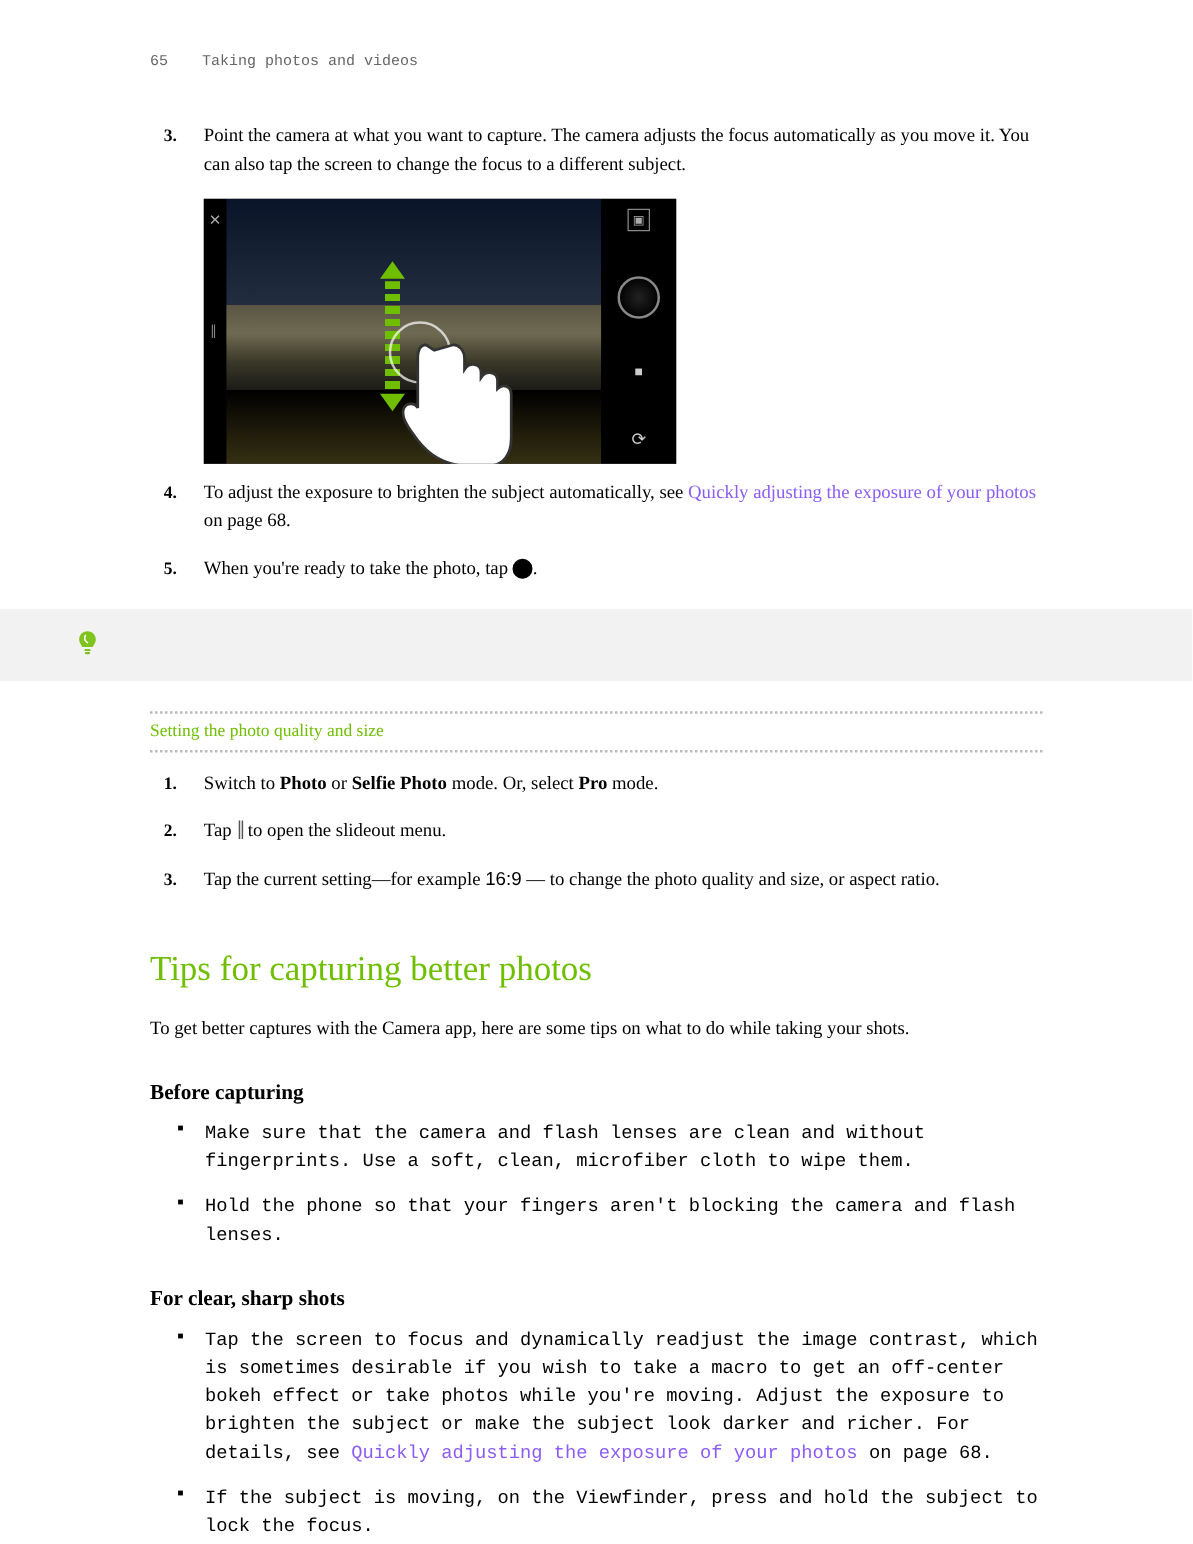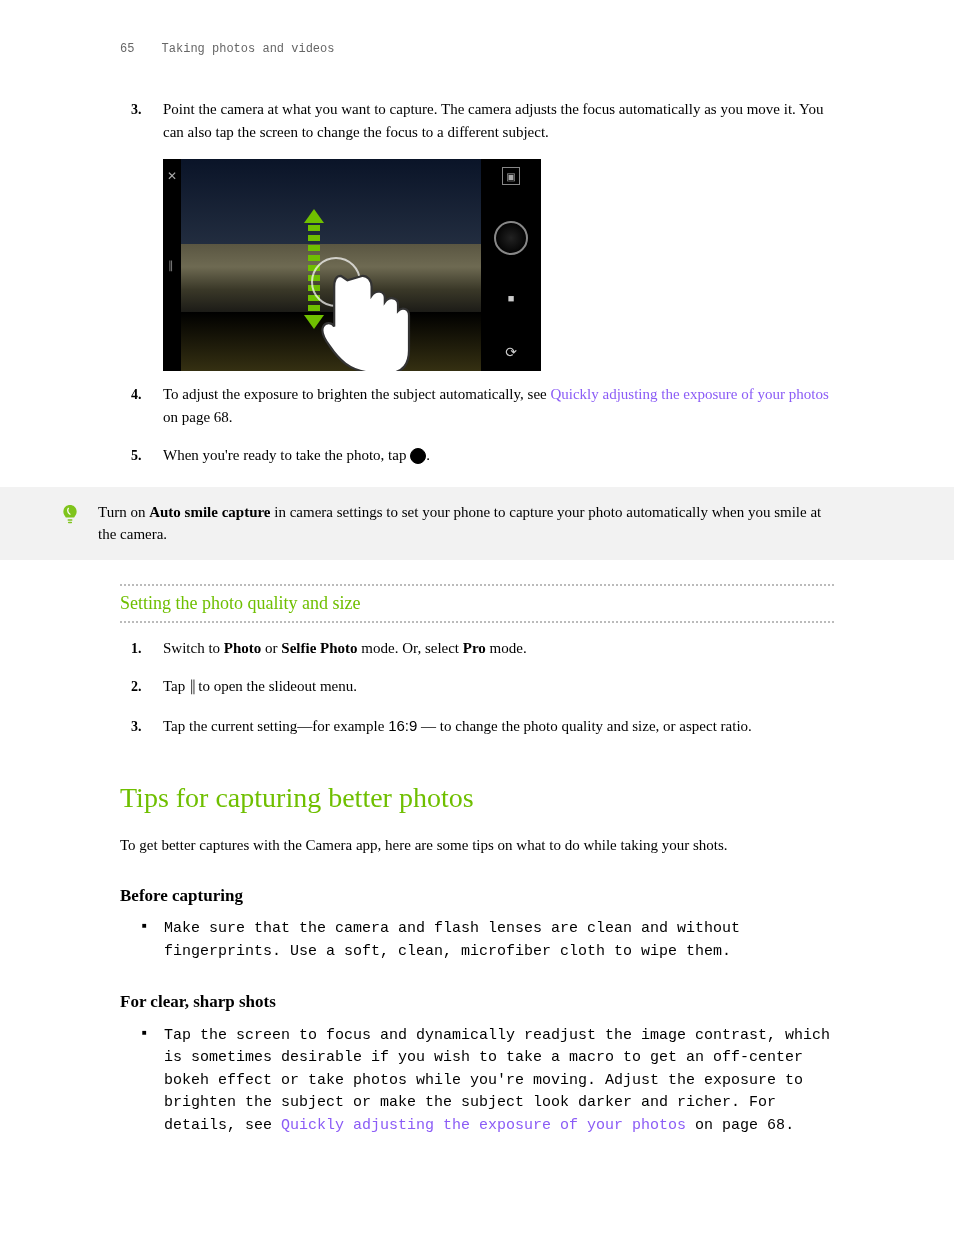--- a/index.html
+++ b/index.html
@@ -124,21 +124,21 @@
     font-size:20px;
     line-height:1;
     margin-top:2px;
   }
   .tip-box .bulb svg { width:20px; height:24px; }
   .tip-box .tip-text { flex:1; }
 
   h3.sub {
     color:#6fbf00;
     font-weight:normal;
-    font-size:18px;
+    font-size:14px;
     border-top: 2px dotted #bbb;
     border-bottom: 2px dotted #bbb;
     padding: 4px 0;
     margin: 12px 0 14px 0;
   }
   .menu-icon {
     display:inline-block;
     vertical-align:middle;
     font-family: Arial, sans-serif;
     letter-spacing:-2px;
@@ -233,23 +233,20 @@
 
 <div class="tip-box">
   <div class="bulb">
     <svg viewBox="0 0 24 28">
       <path d="M12 2 C7 2 4 6 4 10 C4 13 6 15 7 17 L17 17 C18 15 20 13 20 10 C20 6 17 2 12 2 Z" fill="#7fc41c"></path>
       <rect x="9" y="19" width="6" height="2" rx="1" fill="#7fc41c"></rect>
       <rect x="9.5" y="22" width="5" height="2" rx="1" fill="#7fc41c"></rect>
       <path d="M10 6 C9 8 9 11 12 13" stroke="#fff" stroke-width="1.5" fill="none" stroke-linecap="round"></path>
     </svg>
   </div>
-  <div class="tip-text">
-    <span>Turn on </span><b>Auto smile capture</b><span> in camera settings to set your phone to capture your photo automatically when you smile at the camera.</span>
-  </div>
 </div>
 
 <h3 class="sub">Setting the photo quality and size</h3>
 
 <ol class="steps">
   <li>
     <span>Switch to </span><b>Photo</b><span> or </span><b>Selfie Photo</b><span> mode. Or, select </span><b>Pro</b><span> mode.</span>
   </li>
   <li>
     <span>Tap </span><span class="menu-icon">∥</span><span> to open the slideout menu.</span>
@@ -259,20 +256,22 @@
   </li>
 </ol>
 
 <h2 class="section">Tips for capturing better photos</h2>
 
 <p>To get better captures with the Camera app, here are some tips on what to do while taking your shots.</p>
 
 <h4 class="mini">Before capturing</h4>
 <ul class="bullets">
   <li>Make sure that the camera and flash lenses are clean and without fingerprints. Use a soft, clean, microfiber cloth to wipe them.</li>
+  <li>Hold the phone so that your fingers aren't blocking the camera and flash lenses.</li>
 </ul>
 
 <h4 class="mini">For clear, sharp shots</h4>
 <ul class="bullets">
   <li>
     <span>Tap the screen to focus and dynamically readjust the image contrast, which is sometimes desirable if you wish to take a macro to get an off-center bokeh effect or take photos while you're moving. Adjust the exposure to brighten the subject or make the subject look darker and richer. For details, see </span><span class="link">Quickly adjusting the exposure of your photos</span><span> on page 68.</span>
   </li>
+  <li>If the subject is moving, on the Viewfinder, press and hold the subject to lock the focus.</li>
 </ul>
 
 </body></html>

